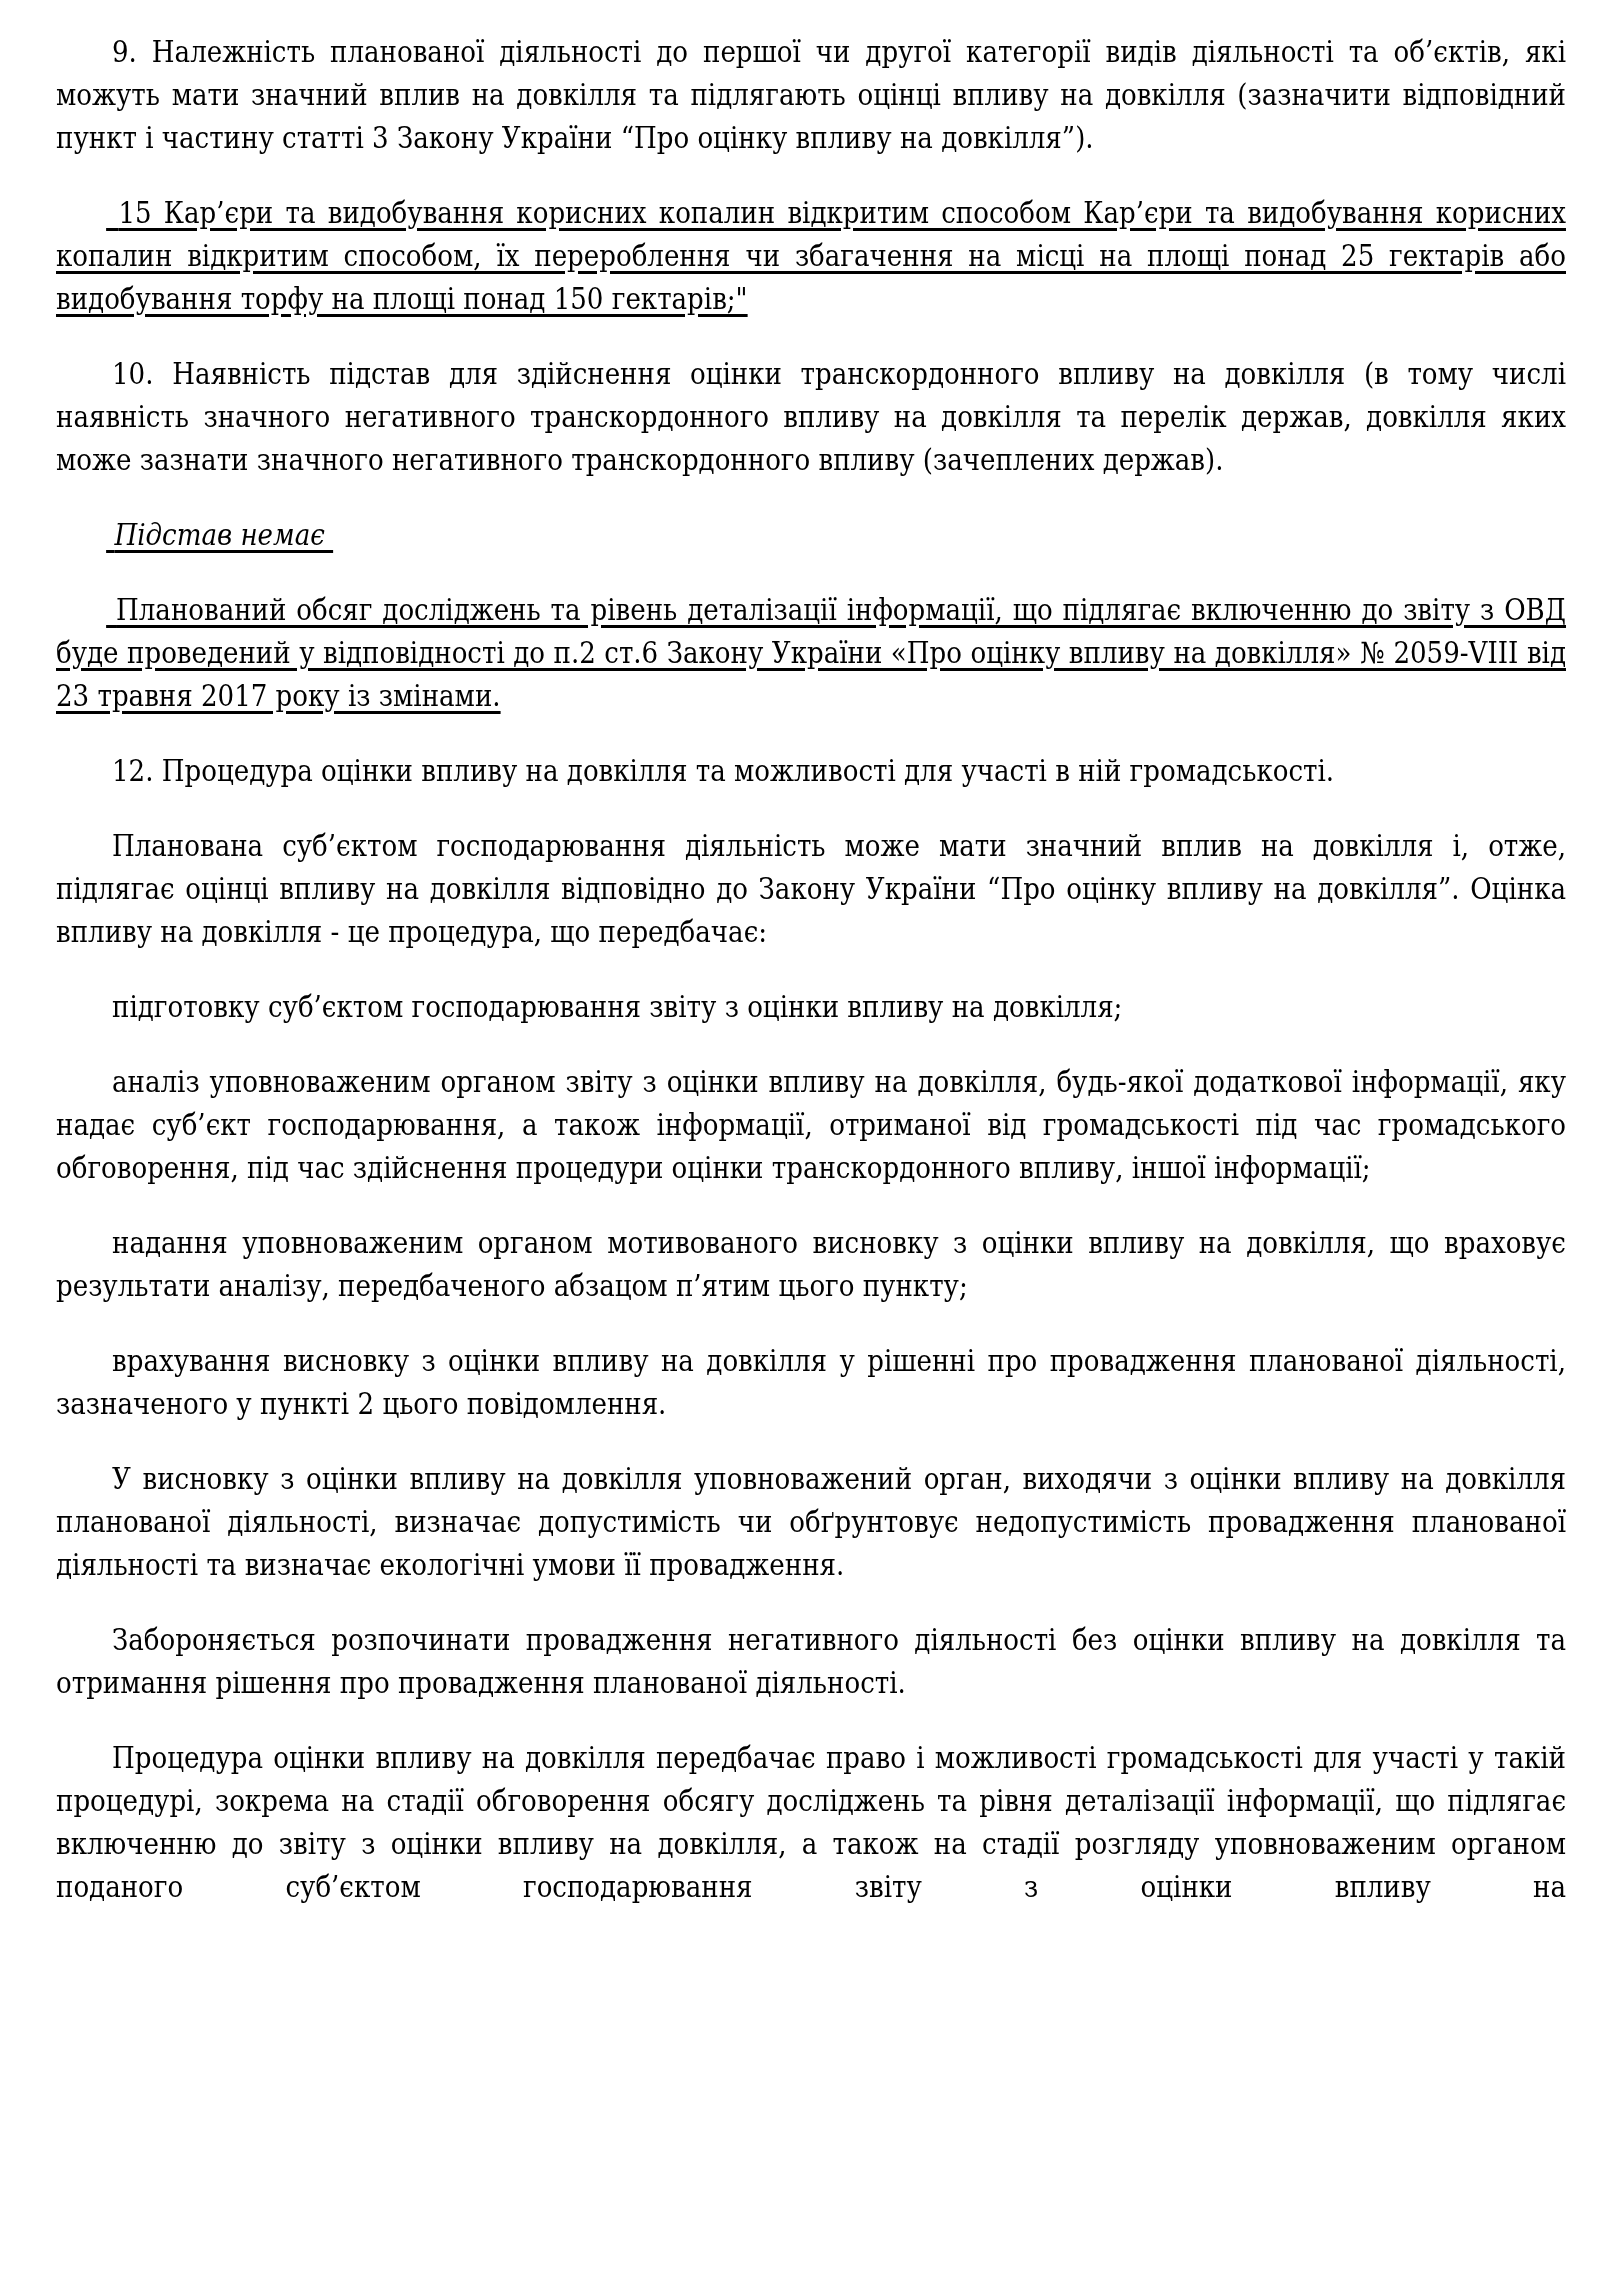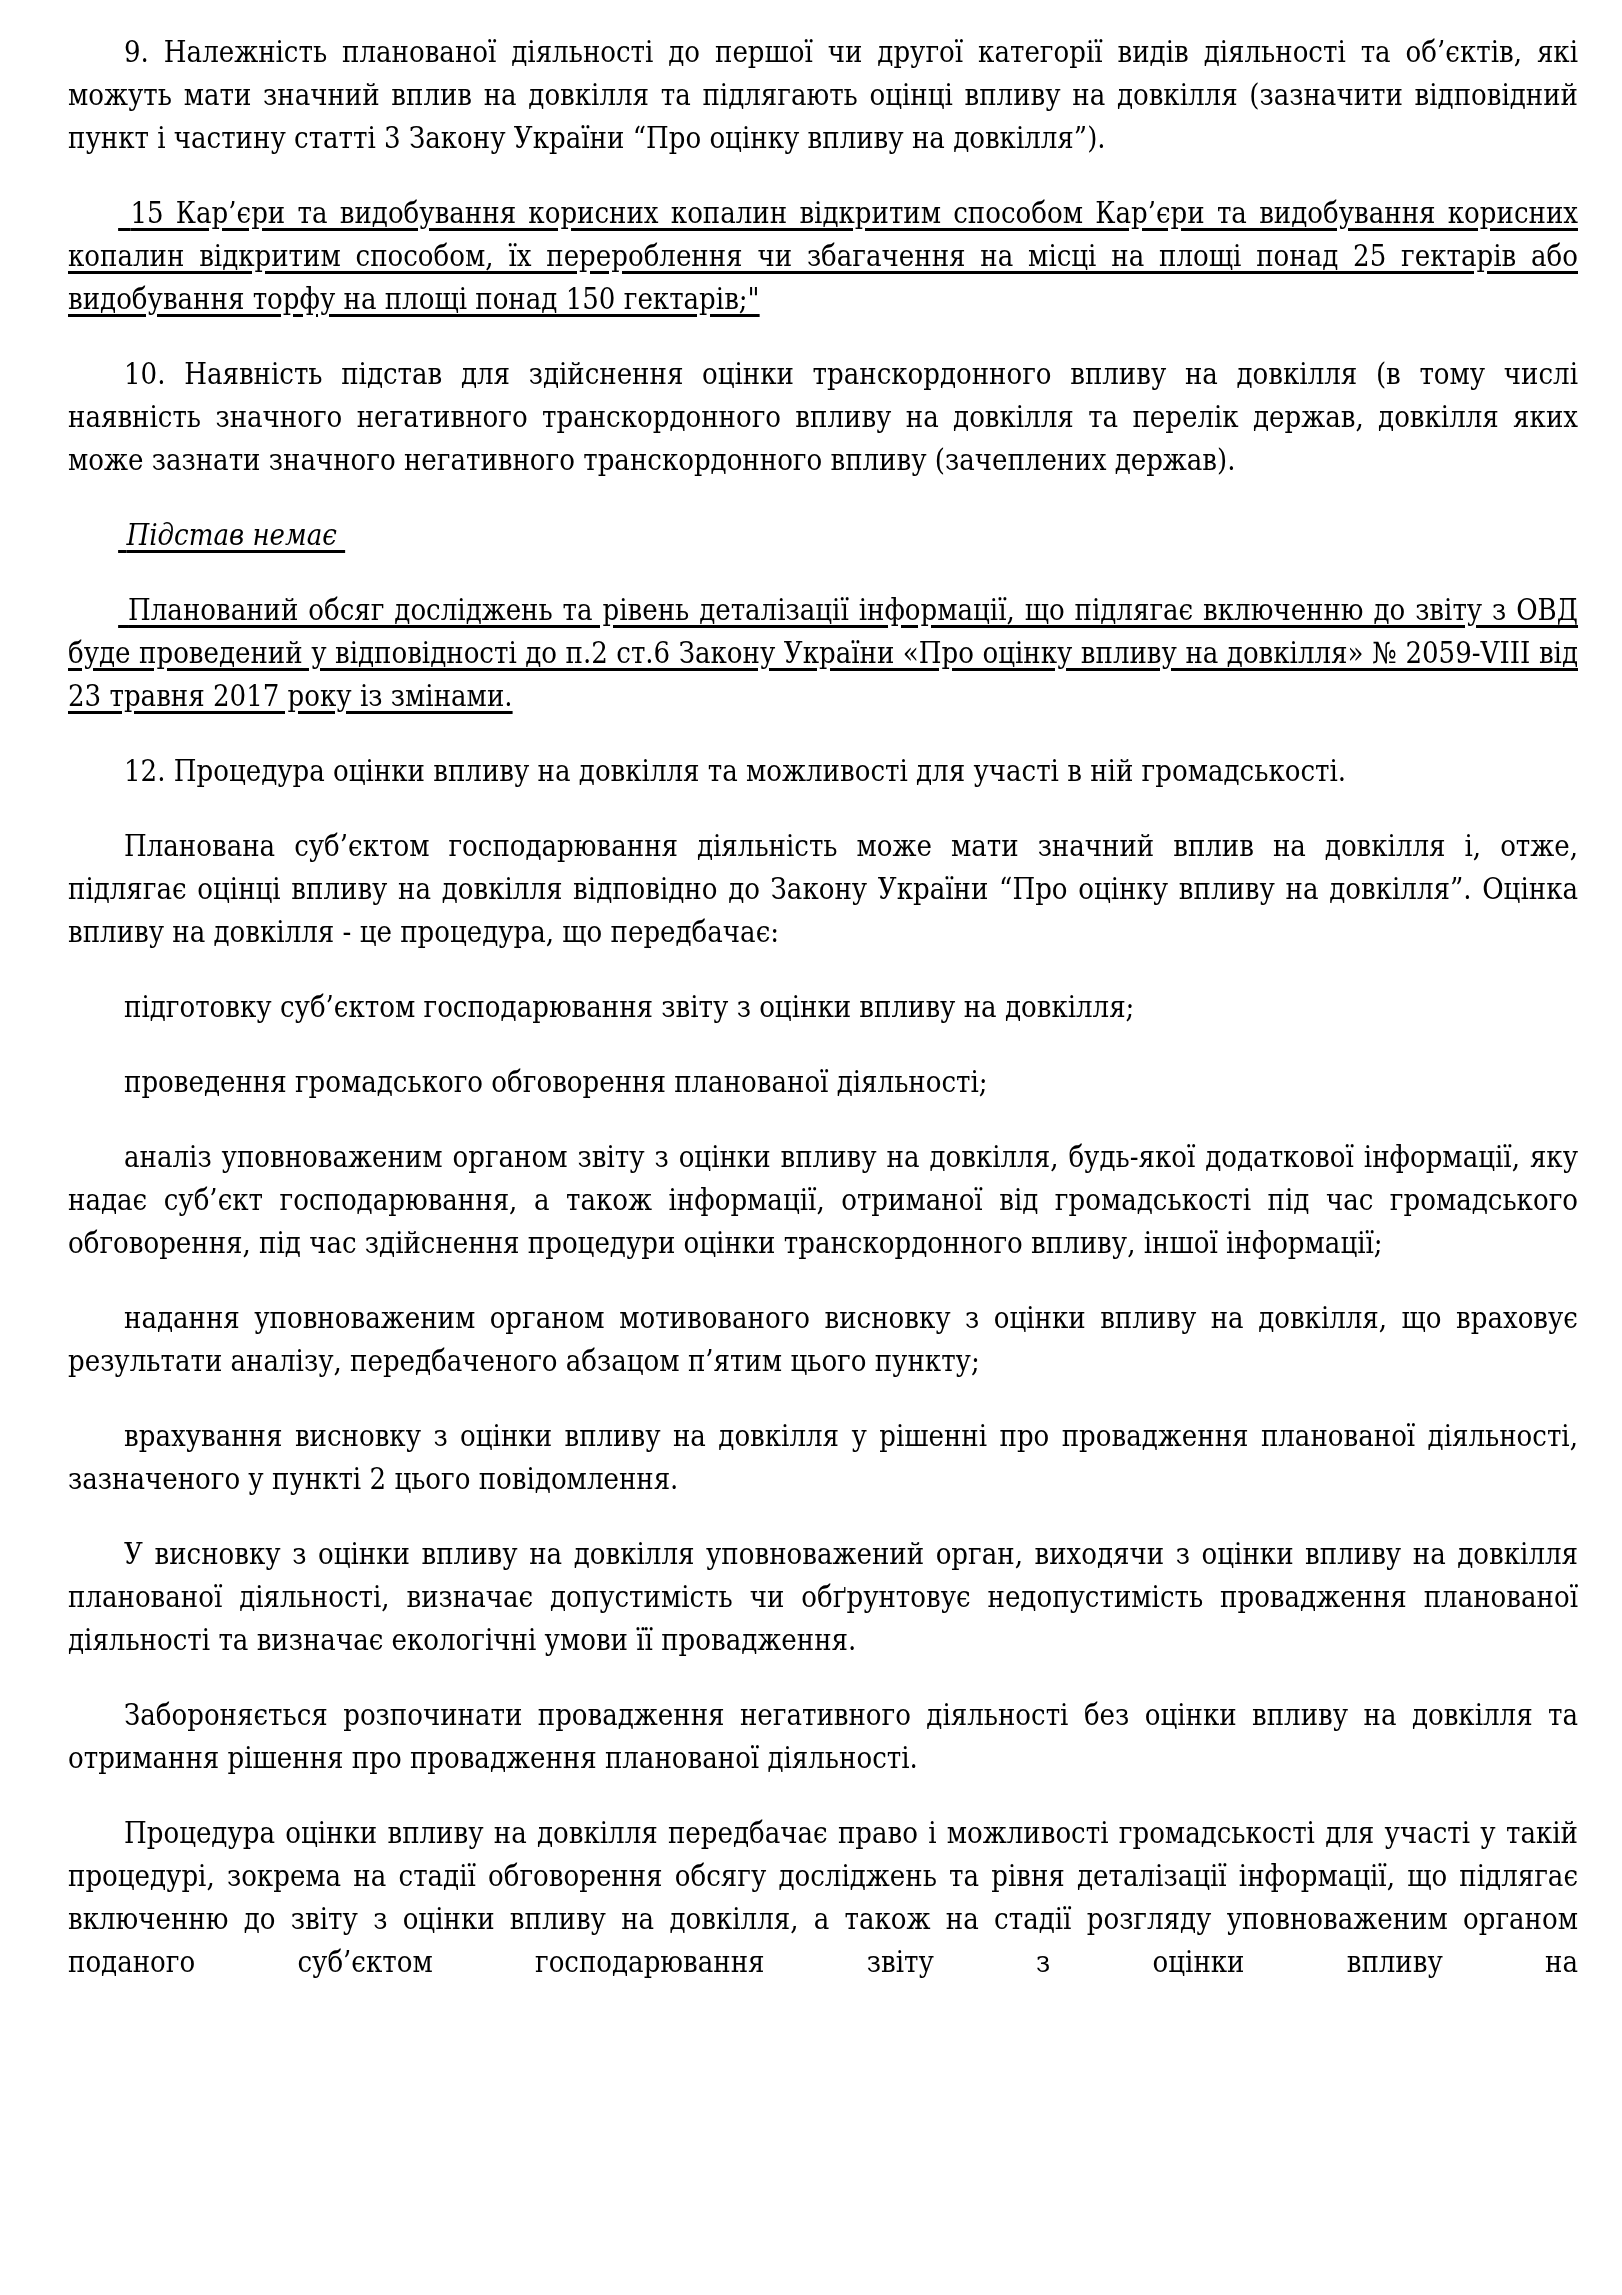--- a/index.html
+++ b/index.html
@@ -8,21 +8,21 @@
     background: #ffffff;
   }
   body {
     width: 1622px;
     height: 2295px;
     overflow: hidden;
     position: relative;
   }
   .page {
     position: absolute;
-    left: 68px;
+    left: 56px;
     top: 31px;
     width: 1510px;
     font-family: "DejaVu Serif", serif;
     font-stretch: condensed;
     font-size: 29px;
     line-height: 43px;
     color: #000000;
   }
   .para {
     margin: 0 0 32px 0;
@@ -76,23 +76,20 @@
   </p>
 
   <p class="para">
     <span class="text">Планована суб’єктом господарювання діяльність може мати значний вплив на довкілля і, отже, підлягає оцінці впливу на довкілля відповідно до Закону України “Про оцінку впливу на довкілля”. Оцінка впливу на довкілля - це процедура, що передбачає:</span>
   </p>
 
   <p class="para">
     <span class="text">підготовку суб’єктом господарювання звіту з оцінки впливу на довкілля;</span>
   </p>
 
-  <p class="para">
-    <span class="text">проведення громадського обговорення планованої діяльності;</span>
-  </p>
 
   <p class="para">
     <span class="text">аналіз уповноваженим органом звіту з оцінки впливу на довкілля, будь-якої додаткової інформації, яку надає суб’єкт господарювання, а також інформації, отриманої від громадськості під час громадського обговорення, під час здійснення процедури оцінки транскордонного впливу, іншої інформації;</span>
   </p>
 
   <p class="para">
     <span class="text">надання уповноваженим органом мотивованого висновку з оцінки впливу на довкілля, що враховує результати аналізу, передбаченого абзацом п’ятим цього пункту;</span>
   </p>
 
   <p class="para">

